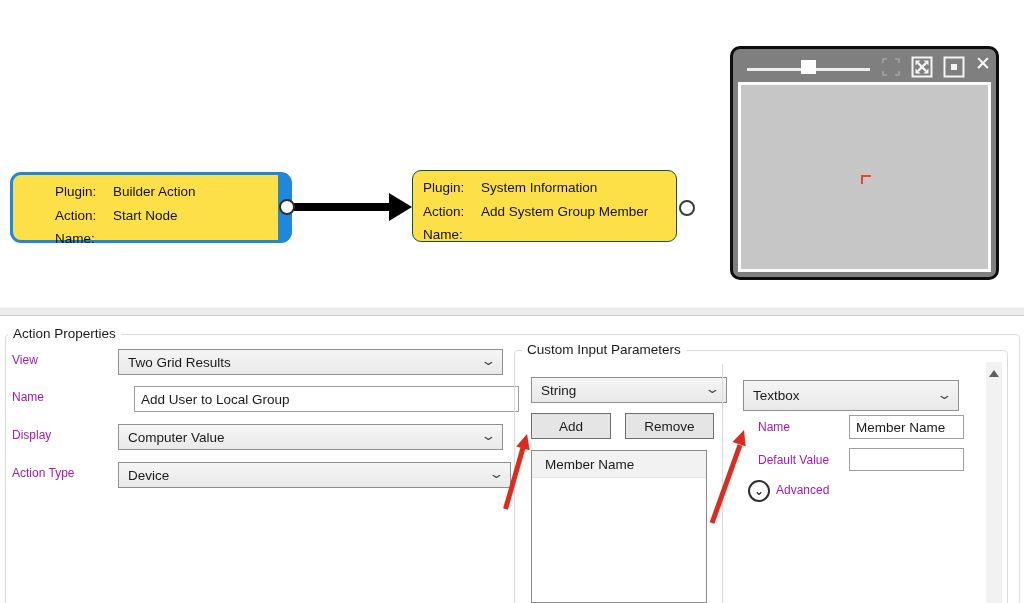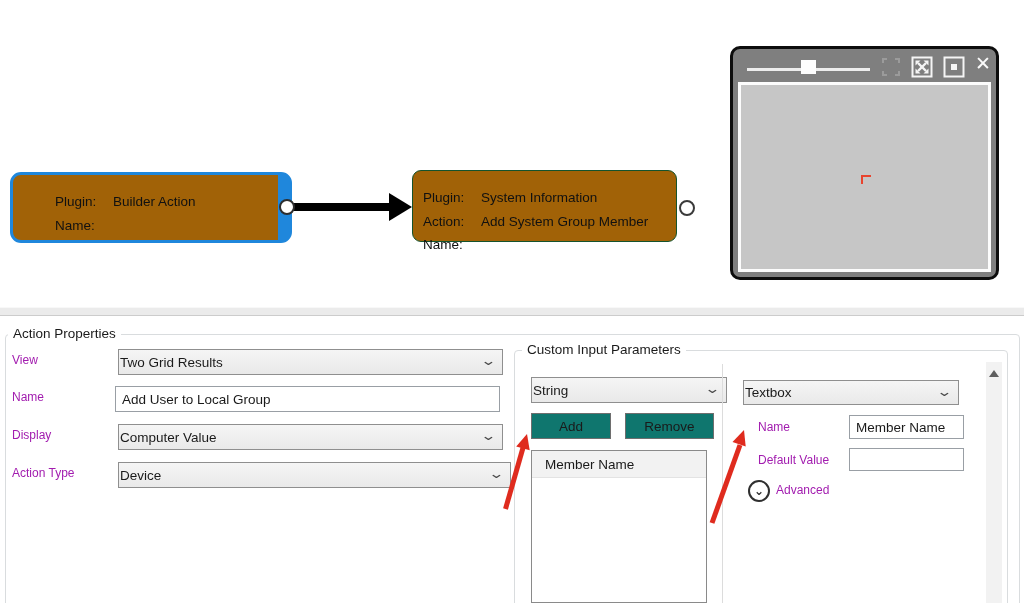--- a/index.html
+++ b/index.html
@@ -6,22 +6,22 @@
   body{
     width:1024px;height:603px;position:relative;overflow:hidden;
     background:#ffffff;
     font-family:"Liberation Sans","DejaVu Sans",sans-serif;
     color:#1a1a1a;font-size:13.5px;
   }
   .abs{position:absolute;}
 
   
   .node{
-    background:#a16207;border-radius:9px;box-sizing:border-box;
-    padding-top:15px;line-height:23.5px;font-size:13.5px;color:#111;
+    background:#fde047;border-radius:9px;box-sizing:border-box;
+    padding-top:5px;line-height:23.5px;font-size:13.5px;color:#111;
   }
   .node-selected{
     border:3px solid #1f87dc;border-right-width:14px;border-radius:11px;
   }
   .node-plain{border:1px solid #14532d;}
   .node-line .lab{display:inline-block;min-width:58px;}
   .connector{
     position:absolute;width:12px;height:12px;border-radius:50%;
     background:#ffffff;border:2px solid #2e2e2e;z-index:5;
   }
@@ -47,32 +47,32 @@
   
   .splitter{background:#ebebeb;border-top:1px solid #f8f8f8;border-bottom:1px solid #cccccc;}
 
   
   .groupbox{border:1px solid #d9dcde;border-radius:4px;box-sizing:border-box;}
   .group-label{background:#ffffff;padding:0 5px;font-size:13.5px;white-space:nowrap;}
   .field-label{font-size:12px;color:#a21caf;white-space:nowrap;}
   .dropdown{
     background:linear-gradient(#f5f5f5,#e9e9e9);
     border:1px solid #8f8f8f;box-sizing:border-box;
-    display:flex;align-items:center;padding-left:1px;font-size:13.5px;
+    display:flex;align-items:center;padding-left:9px;font-size:13.5px;
   }
   .dd-chevron{
     position:absolute;right:8px;top:50%;transform:translateY(-58%) scaleX(1.5);
     color:#4a4a4a;font-size:13px;pointer-events:none;
   }
   .textbox{
     border:1px solid #999fa5;background:#fff;box-sizing:border-box;
     font-family:inherit;font-size:13.5px;color:#1a1a1a;padding:0 6px;outline:none;
   }
   .btn{
-    background:#0f766e;border:1px solid #6e6e6e;box-sizing:border-box;
+    background:#e5e5e5;border:1px solid #6e6e6e;box-sizing:border-box;
     font-size:13.5px;color:#1a1a1a;display:flex;align-items:center;justify-content:center;
   }
   .listbox{background:#fff;border:1px solid #8a8a8a;box-sizing:border-box;}
   .list-row{
     height:26px;background:#f2f2f2;border-bottom:1px solid #e3e3e3;
     display:flex;align-items:center;padding-left:13px;font-size:13.5px;
   }
   .vdivider{background:#dcdcdc;width:1px;}
   .scrollbar{background:#f2f2f2;}
   .scroll-up-arrow{
@@ -87,20 +87,23 @@
   svg.overlay{position:absolute;left:0;top:0;pointer-events:none;}
 </style>
 </head>
 <body>
 
 <div class="abs" style="left:0;top:0;width:1024px;height:307px;">
 
   <div class="abs node node-selected" style="left:10px;top:172px;width:282px;height:71px;padding-left:42px;">
     <div class="node-line">
       <span class="lab">Plugin:</span><span>Builder Action</span>
+    </div>
+    <div class="node-line">
+      <span class="lab">Action:</span><span>Start Node</span>
     </div>
     <div class="node-line">
       <span class="lab">Name:</span><span></span>
     </div>
   </div>
   <div class="connector" style="left:279px;top:199px;"></div>
 
   <div class="flow-arrow-shaft" style="left:292px;top:203px;width:99px;height:8px;"></div>
   <div class="flow-arrow-head" style="left:389px;top:193px;"></div>
 
@@ -164,21 +167,21 @@
 <div class="abs groupbox" style="left:5px;top:334px;width:1015px;height:280px;"></div>
 <span class="abs group-label" style="left:8px;top:326px;">Action Properties</span>
 
 <span class="abs field-label" style="left:12px;top:353px;">View</span>
 <div class="abs dropdown" style="left:118px;top:349px;width:385px;height:26px;">
   <span>Two Grid Results</span>
   <span class="dd-chevron">⌄</span>
 </div>
 
 <span class="abs field-label" style="left:12px;top:390px;">Name</span>
-<input class="abs textbox" style="left: 115px; top: 386px; width: 385px; height: 26px;" value="Add User to Local Group">
+<input class="abs textbox" style="left: 134px; top: 386px; width: 385px; height: 26px;" value="Add User to Local Group">
 
 <span class="abs field-label" style="left:12px;top:428px;">Display</span>
 <div class="abs dropdown" style="left:118px;top:424px;width:385px;height:26px;">
   <span>Computer Value</span>
   <span class="dd-chevron">⌄</span>
 </div>
 
 <span class="abs field-label" style="left:12px;top:466px;">Action Type</span>
 <div class="abs dropdown" style="left:118px;top:462px;width:393px;height:26px;">
   <span>Device</span>
@@ -195,21 +198,21 @@
 
 <div class="abs btn" style="left:531px;top:413px;width:80px;height:26px;">Add</div>
 <div class="abs btn" style="left:625px;top:413px;width:89px;height:26px;">Remove</div>
 
 <div class="abs listbox" style="left:531px;top:450px;width:176px;height:153px;">
   <div class="list-row">Member Name</div>
 </div>
 
 <div class="abs vdivider" style="left:722px;top:364px;height:246px;"></div>
 
-<div class="abs dropdown" style="left:743px;top:380px;width:216px;height:25px;">
+<div class="abs dropdown" style="left:743px;top:380px;width:216px;height:31px;">
   <span>Textbox</span>
   <span class="dd-chevron">⌄</span>
 </div>
 
 <span class="abs field-label" style="left:758px;top:420px;">Name</span>
 <input class="abs textbox" style="left: 849px; top: 415px; width: 115px; height: 24px;" value="Member Name">
 
 <span class="abs field-label" style="left:758px;top:453px;">Default Value</span>
 <input class="abs textbox" style="left: 849px; top: 448px; width: 115px; height: 23px;" value="">
 

